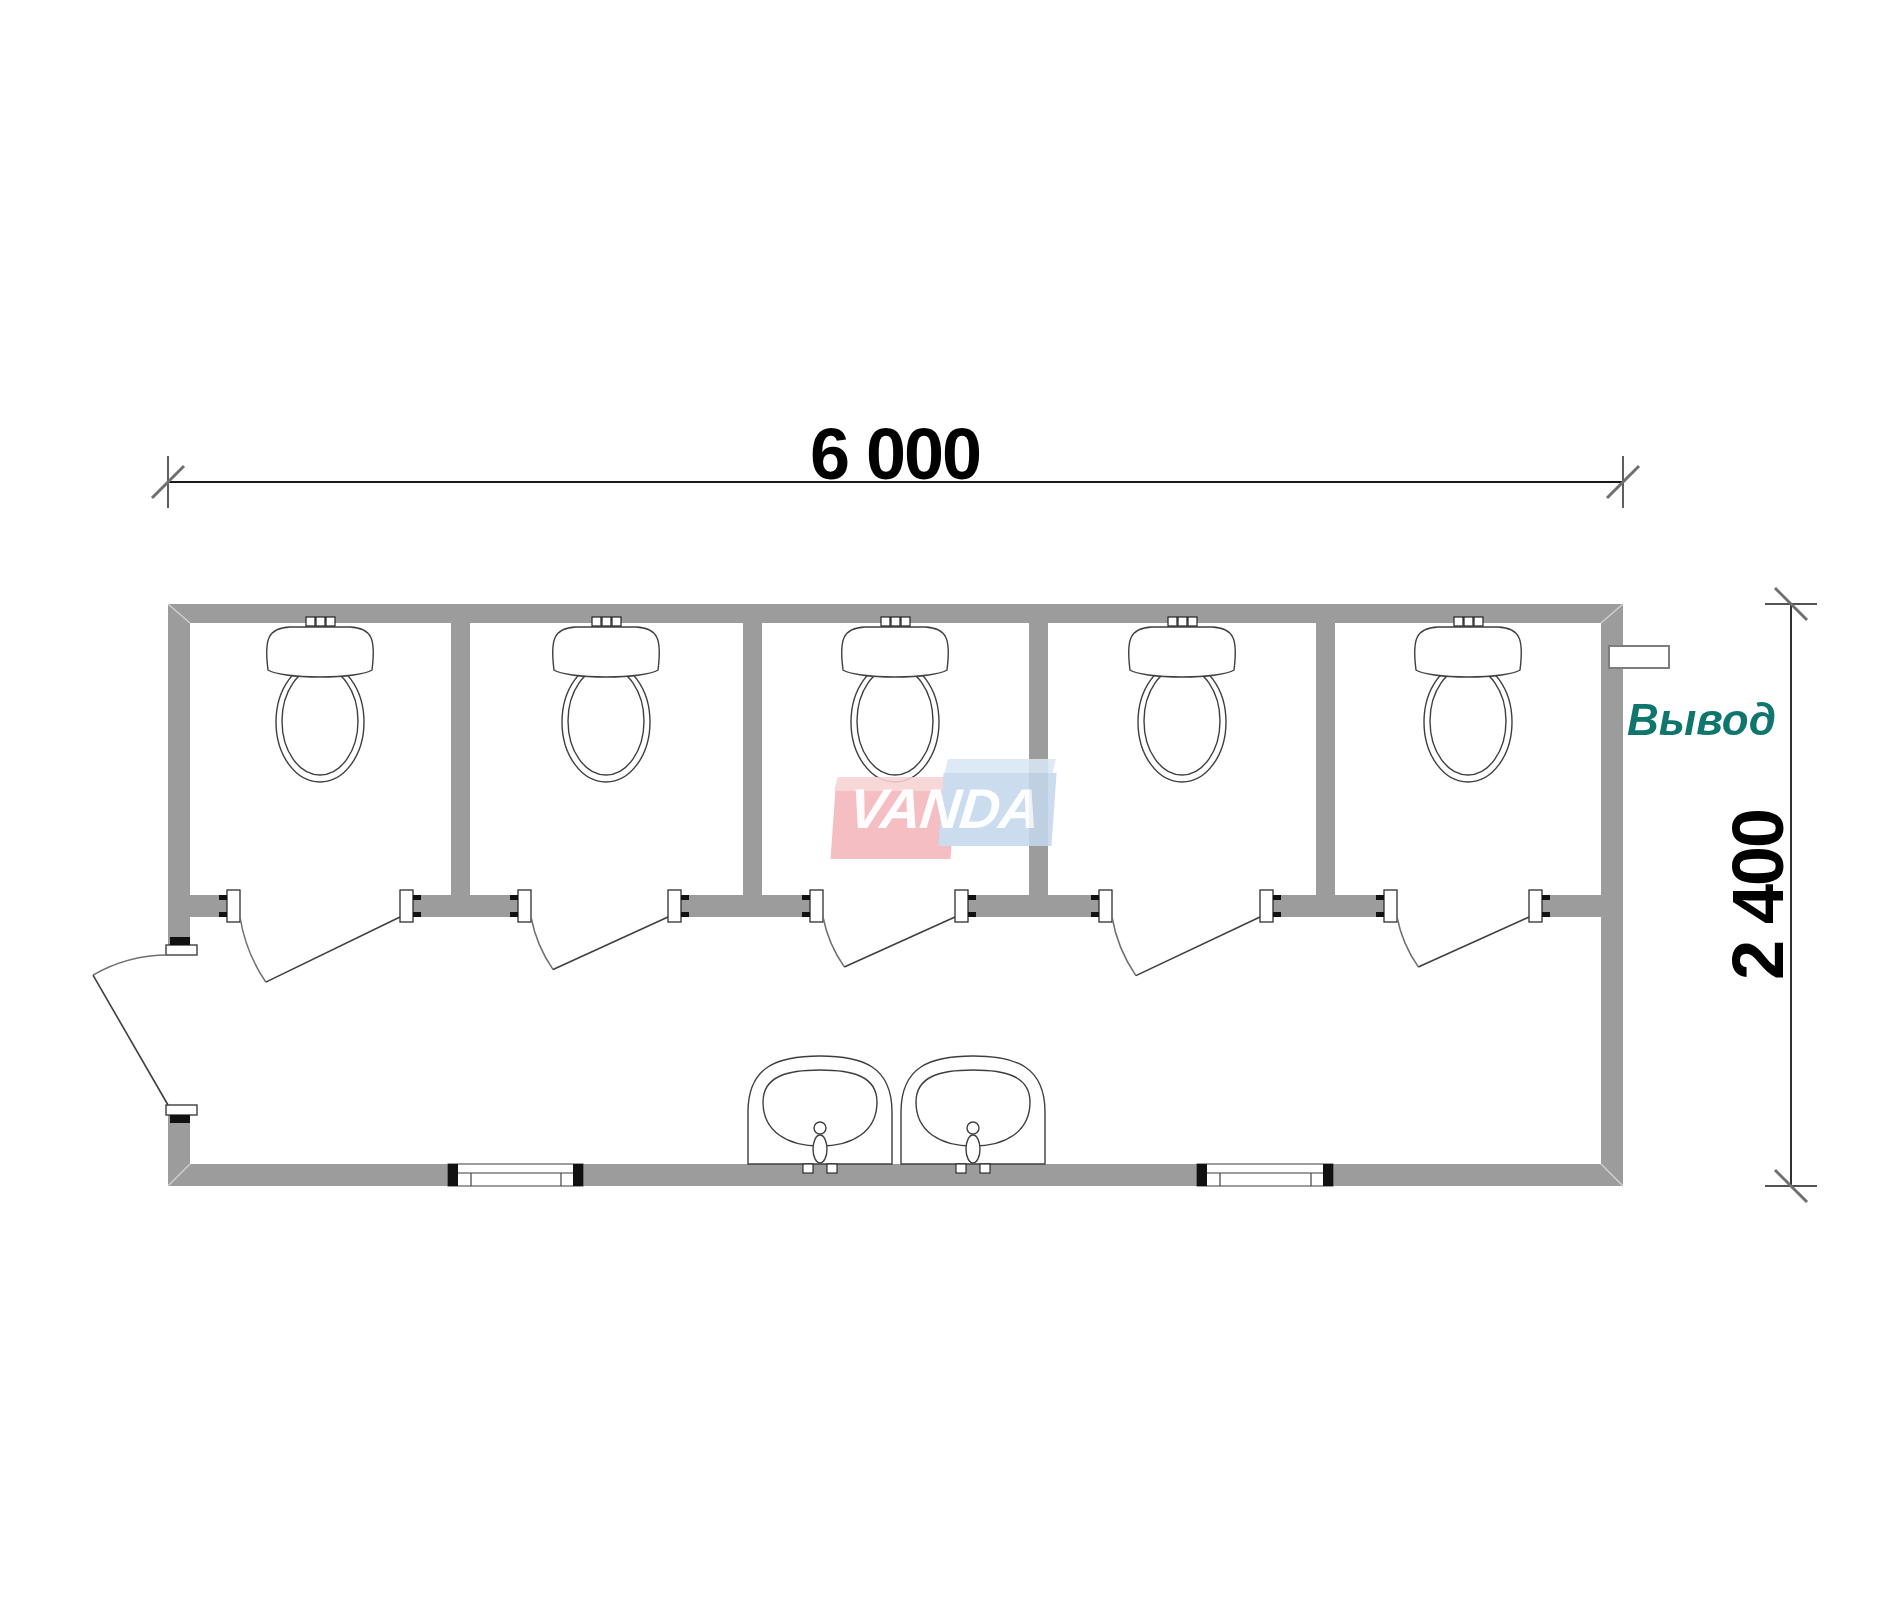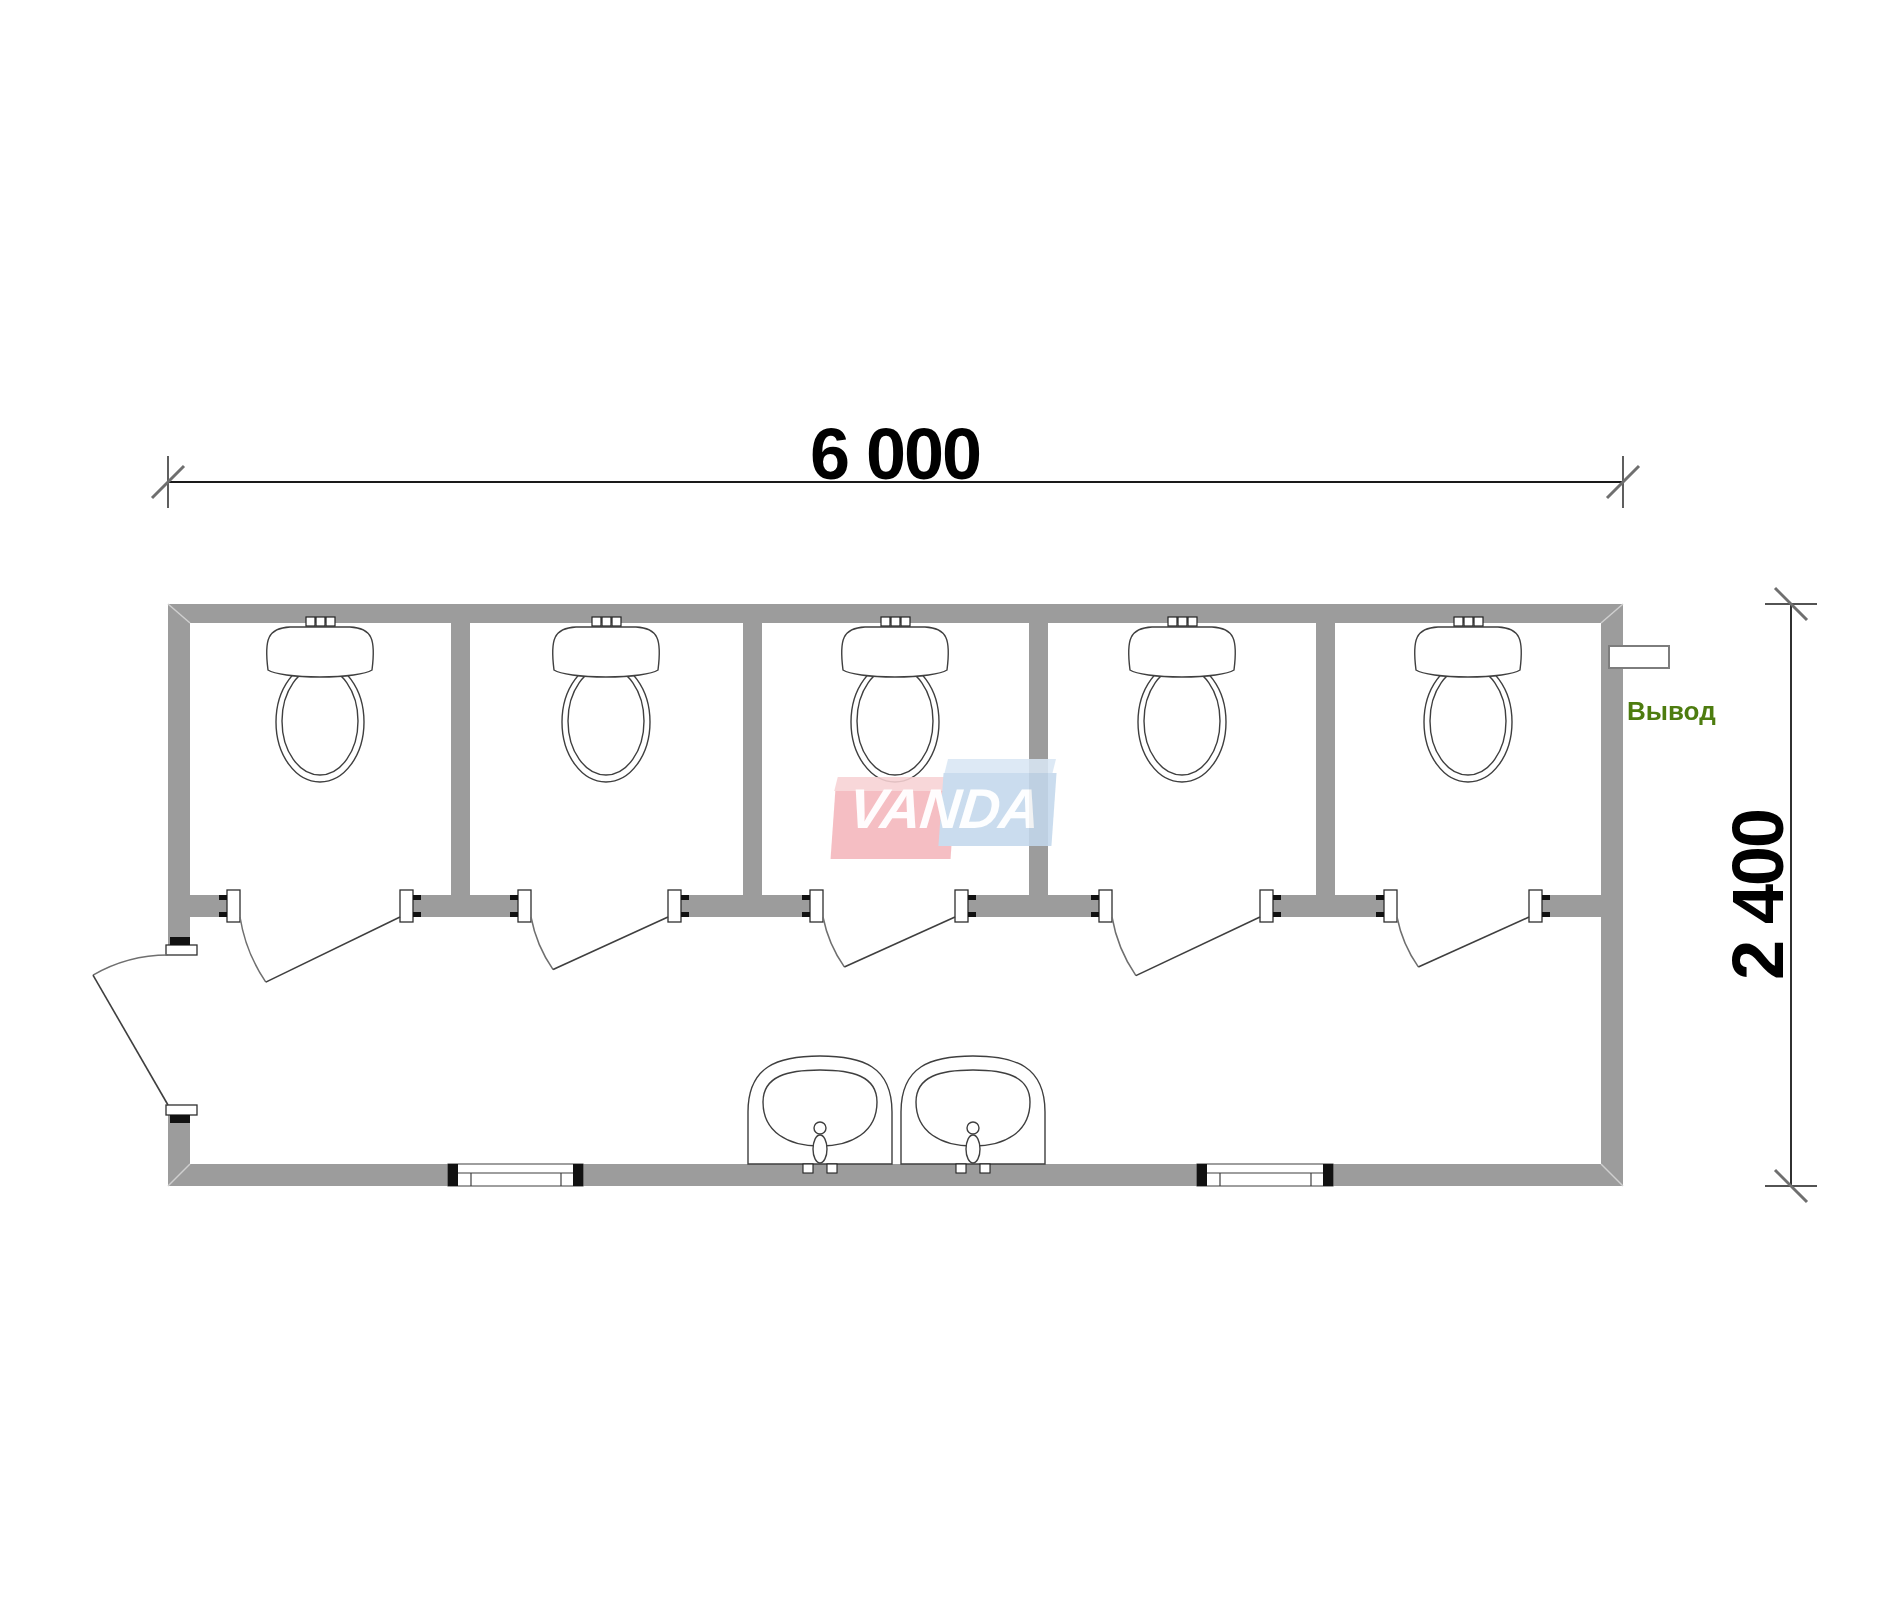--- a/index.html
+++ b/index.html
@@ -2,21 +2,21 @@
 <html><head>
 <meta charset="utf-8">
 <style>
   html,body{margin:0;padding:0;background:#ffffff;}
   .stage{position:relative;width:1899px;height:1617px;background:#ffffff;overflow:hidden;
          font-family:"Liberation Sans", sans-serif;}
   .stage svg{position:absolute;left:0;top:0;}
   .dim-label{position:absolute;font-weight:bold;color:#000;line-height:1;white-space:nowrap;}
   .dim-w{font-size:72px;letter-spacing:-2px;transform:translateX(-50%);}
   .dim-h{font-size:72px;letter-spacing:-2px;transform:translate(-50%,-50%) rotate(-90deg);}
-  .outlet-label{position:absolute;font-size:26px;font-weight:bold;color:#4d7c0f;line-height:1;white-space:nowrap;}
+  .outlet-label{position:absolute;font-size:44px;font-weight:bold;color:#0f766e;line-height:1;white-space:nowrap;font-style:italic;}
   .watermark{position:absolute;opacity:0.88;}
   .wm-shape{position:absolute;}
   .wm-text{position:absolute;inset:0;display:flex;align-items:center;justify-content:center;
            font-size:56px;font-weight:bold;font-style:italic;letter-spacing:-1px;
            color:rgba(255,255,255,0.96);transform:skewX(-6deg);}
 </style>
 </head>
 <body>
 
 <div class="stage">

